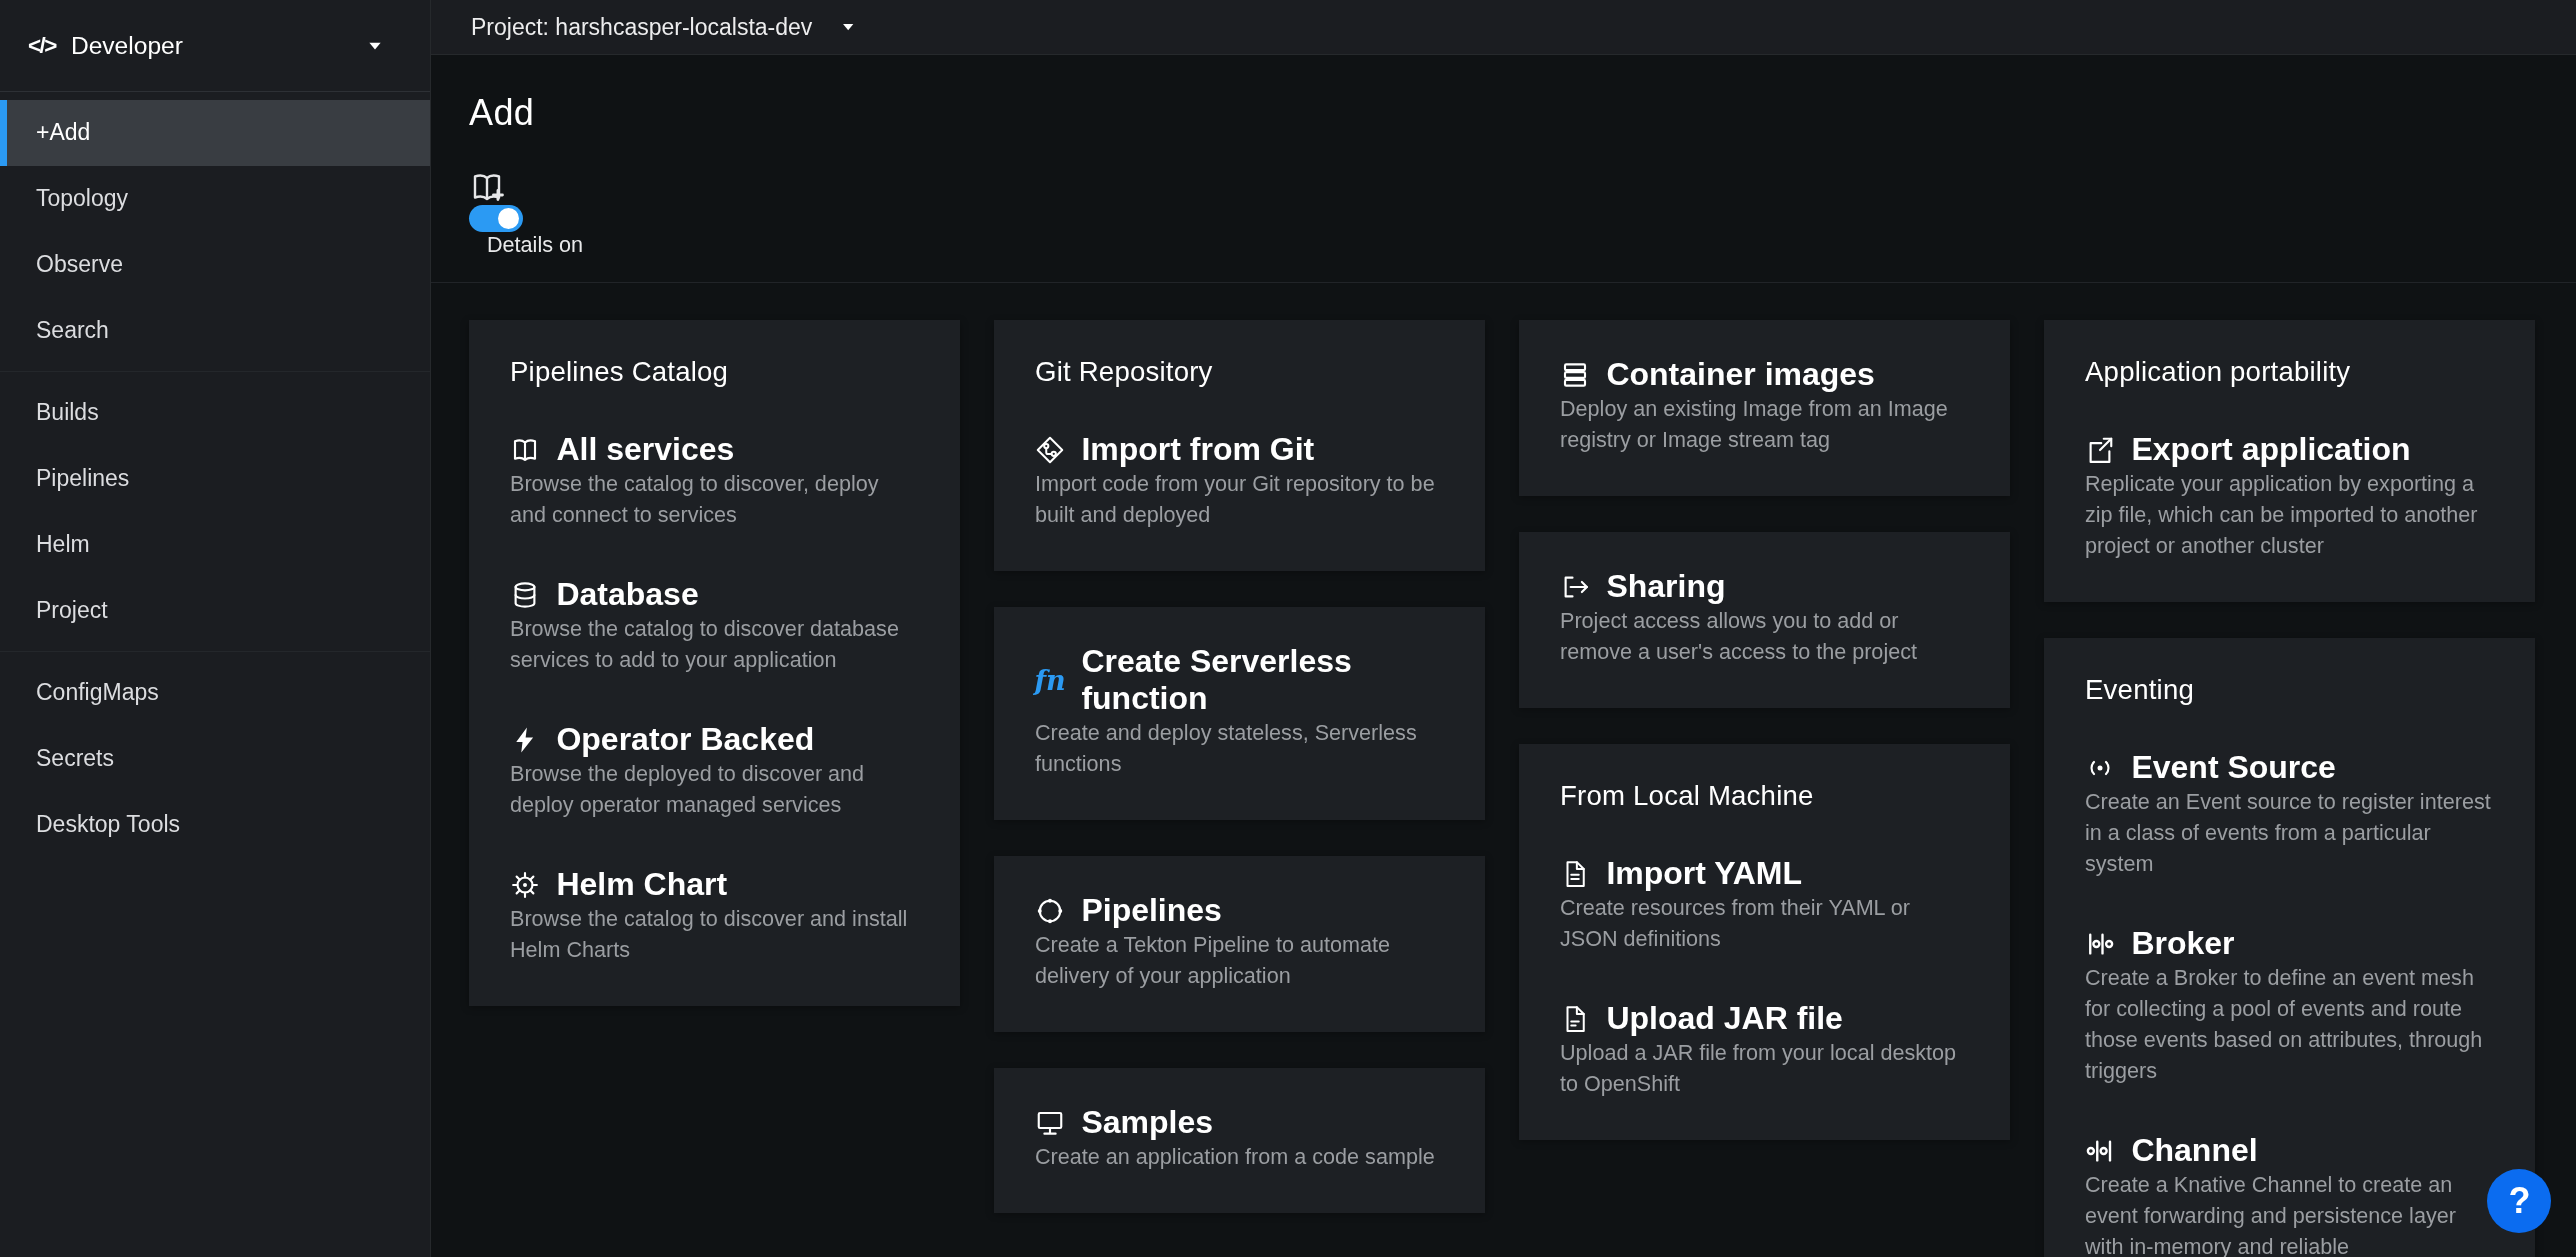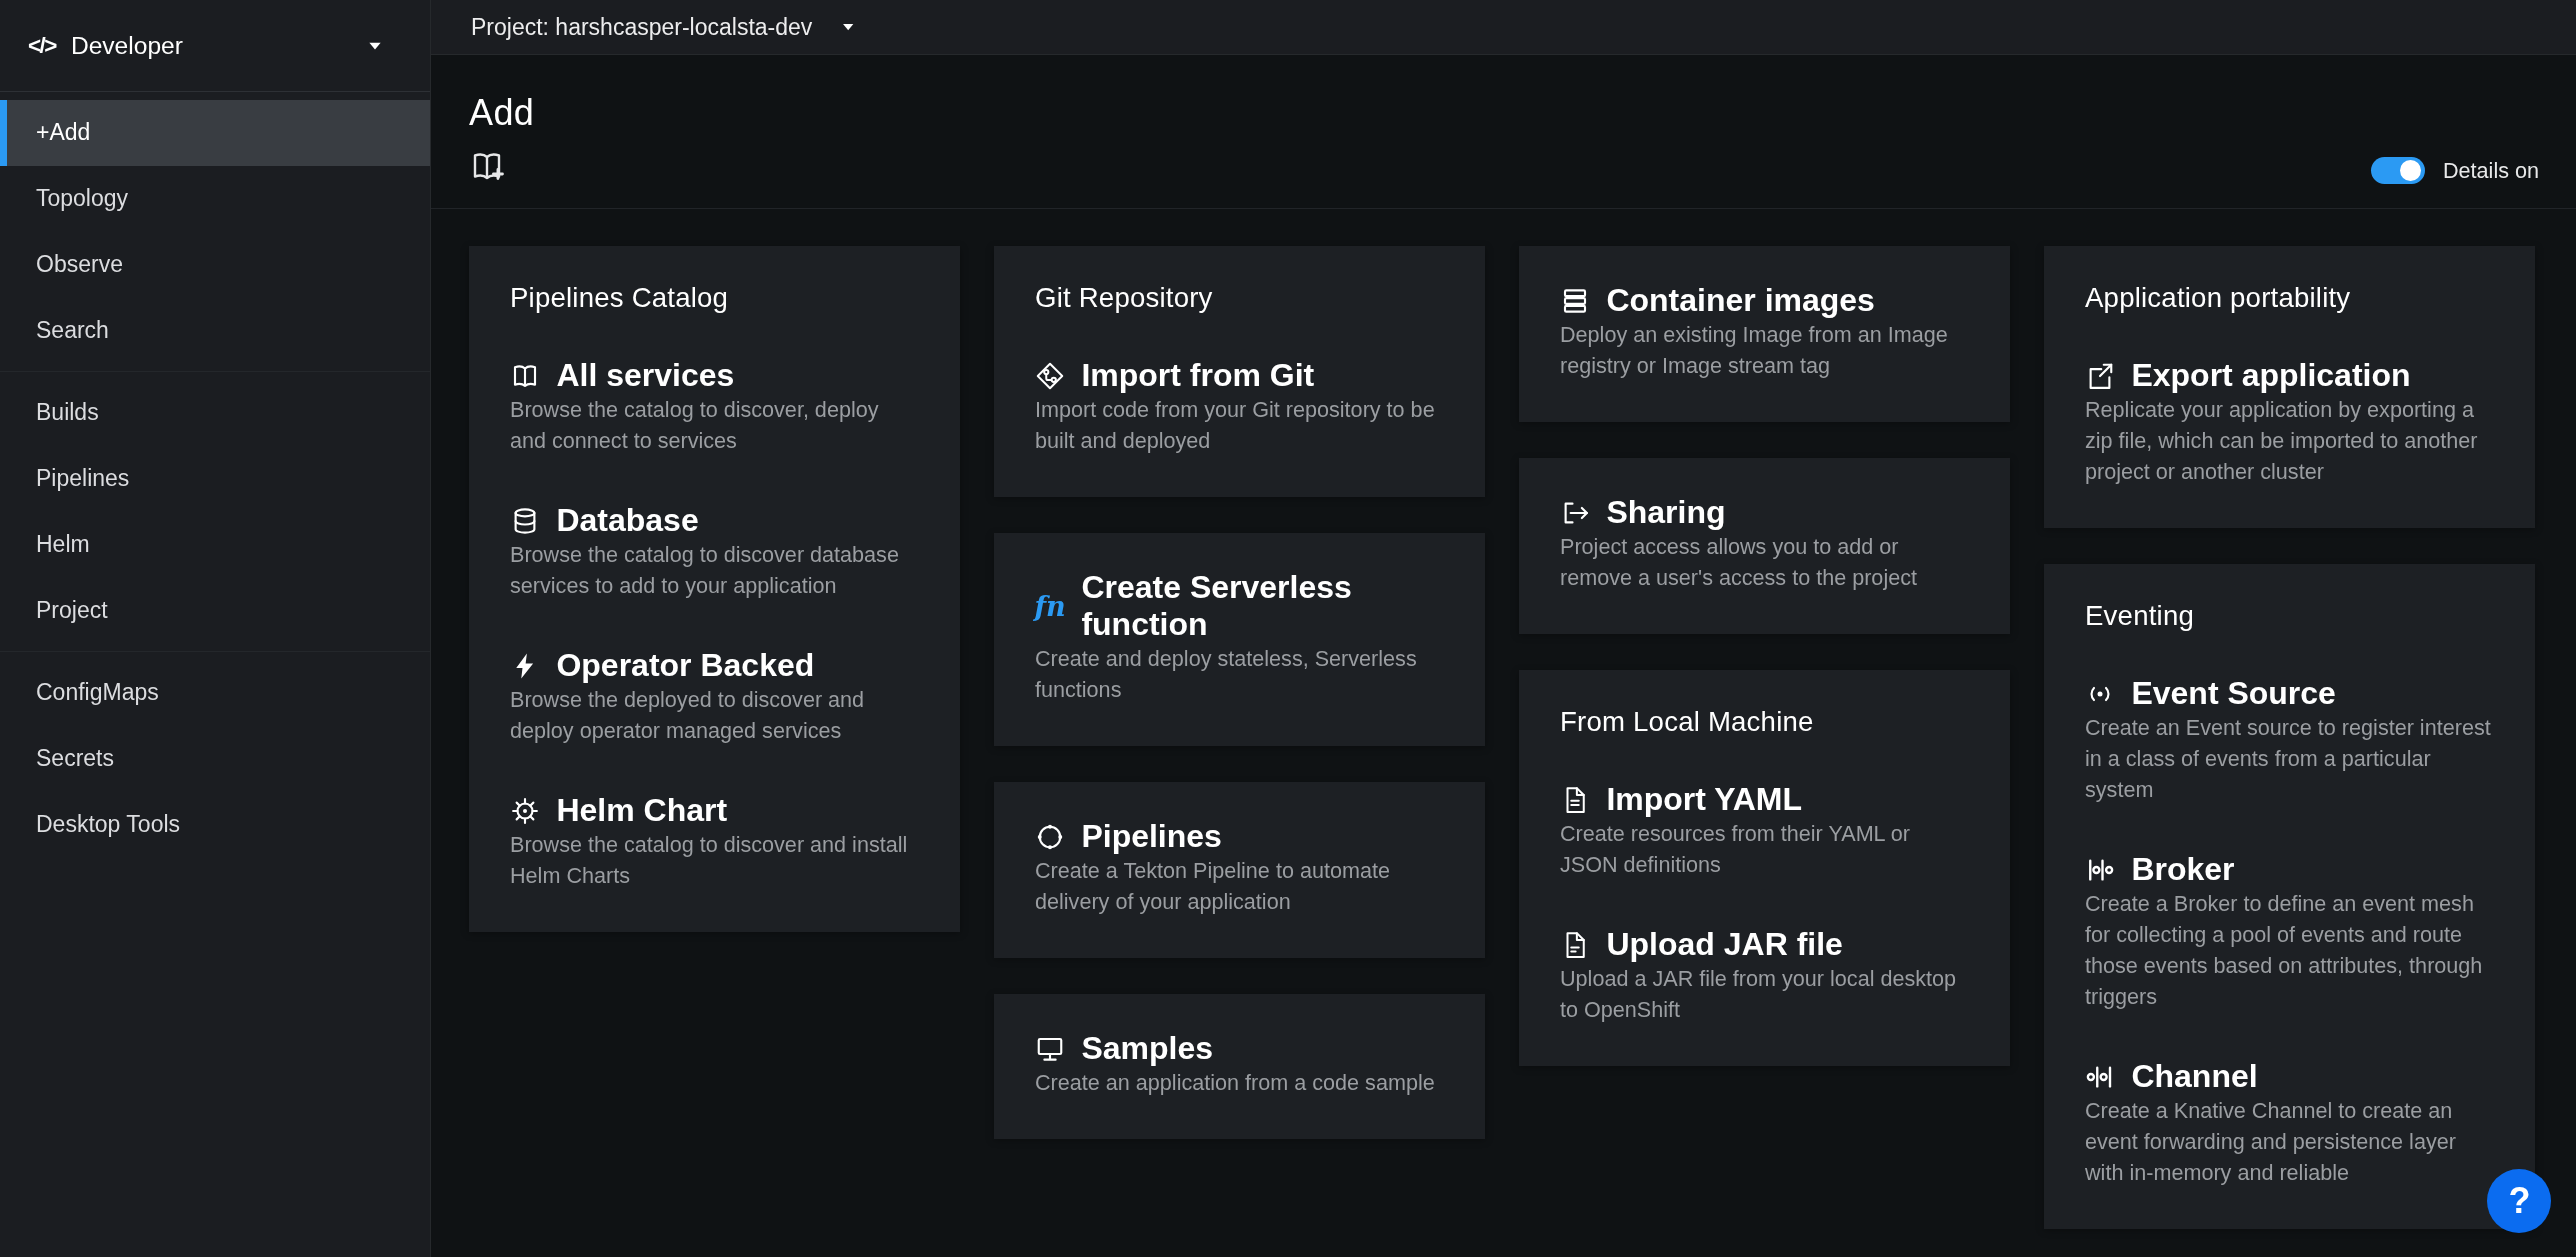--- a/index.html
+++ b/index.html
@@ -23,23 +23,23 @@
   .nav-item { height:66px; display:flex; align-items:center; padding-left:36px; font-size:23px; color:#dcdde0; cursor:pointer; position:relative; }
   .nav-item.active { background:#393d42; color:#fff; }
   .nav-item.active::before { content:""; position:absolute; left:0; top:0; bottom:0; width:6.7px; background:#2b9af3; }
 
   
   .main { flex:1; min-width:0; display:flex; flex-direction:column; background:#0f1214; }
   .project-bar { height:55px; flex:none; background:#1b1d21; border-bottom:0.7px solid #26292c; display:flex; align-items:center; padding-left:40px; }
   .project-dropdown { display:flex; align-items:center; gap:28px; cursor:pointer; font-size:23px; color:#ededee; }
   .project-dropdown .caret { width:16.4px; height:16.4px; }
 
-  .page-header { padding:37px 37px 24px 38px; border-bottom:0.7px solid #212428; }
+  .page-header { padding:37px 19px 24px 38px; border-bottom:0.7px solid #212428; }
   .page-title { font-size:36px; font-weight:400; color:#fff; letter-spacing:0.4px; }
-  .header-row { display:flex; align-items:flex-end; margin-top:14px; }
+  .header-row { display:flex; align-items:flex-start; margin-top:35px;flex-direction:column; }
   .bookplus { width:36px; height:36px; color:#e6e7e8; cursor:pointer; }
   .bookplus svg { width:100%; height:100%; }
   .spacer { flex:1; }
   .switch { width:54px; height:27px; border-radius:13.4px; background:#2b9af3; position:relative; cursor:pointer; flex:none; }
   .switch .knob { position:absolute; right:3.7px; top:3px; width:21px; height:21px; border-radius:50%; background:#fff; }
   .toggle-label { margin-left:18px; font-size:21.6px; color:#e8e9ea; }
 
   .content { flex:1; overflow:hidden; padding:37px 37px 0 38px; }
   .columns { display:flex; gap:34px; align-items:flex-start; }
   .col { width:491px; flex:none; display:flex; flex-direction:column; gap:36px; }

